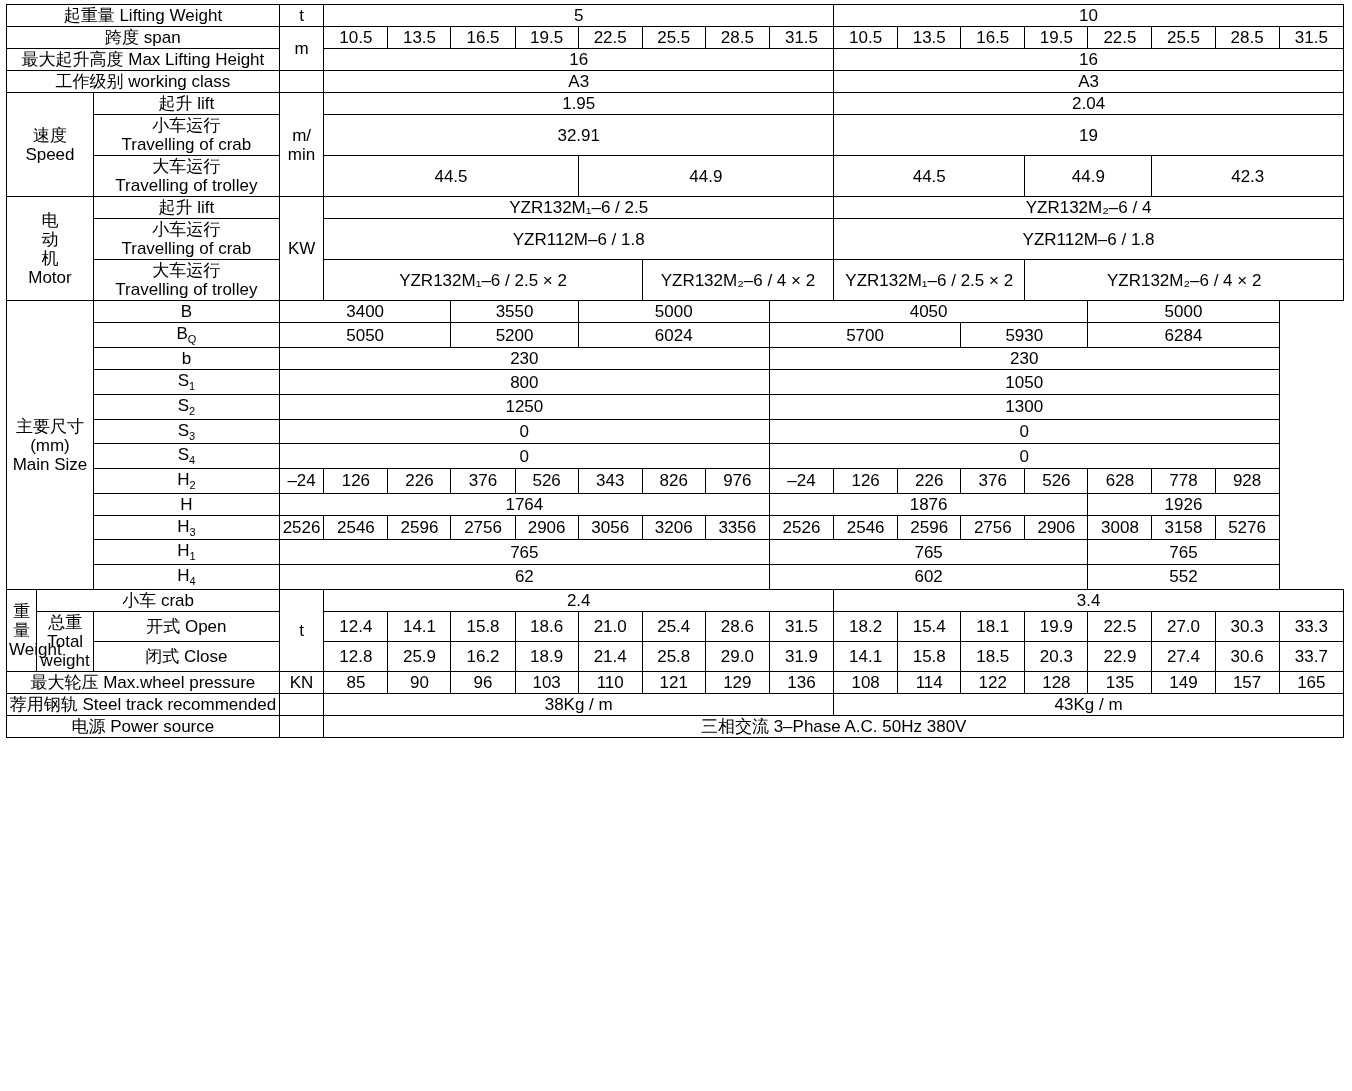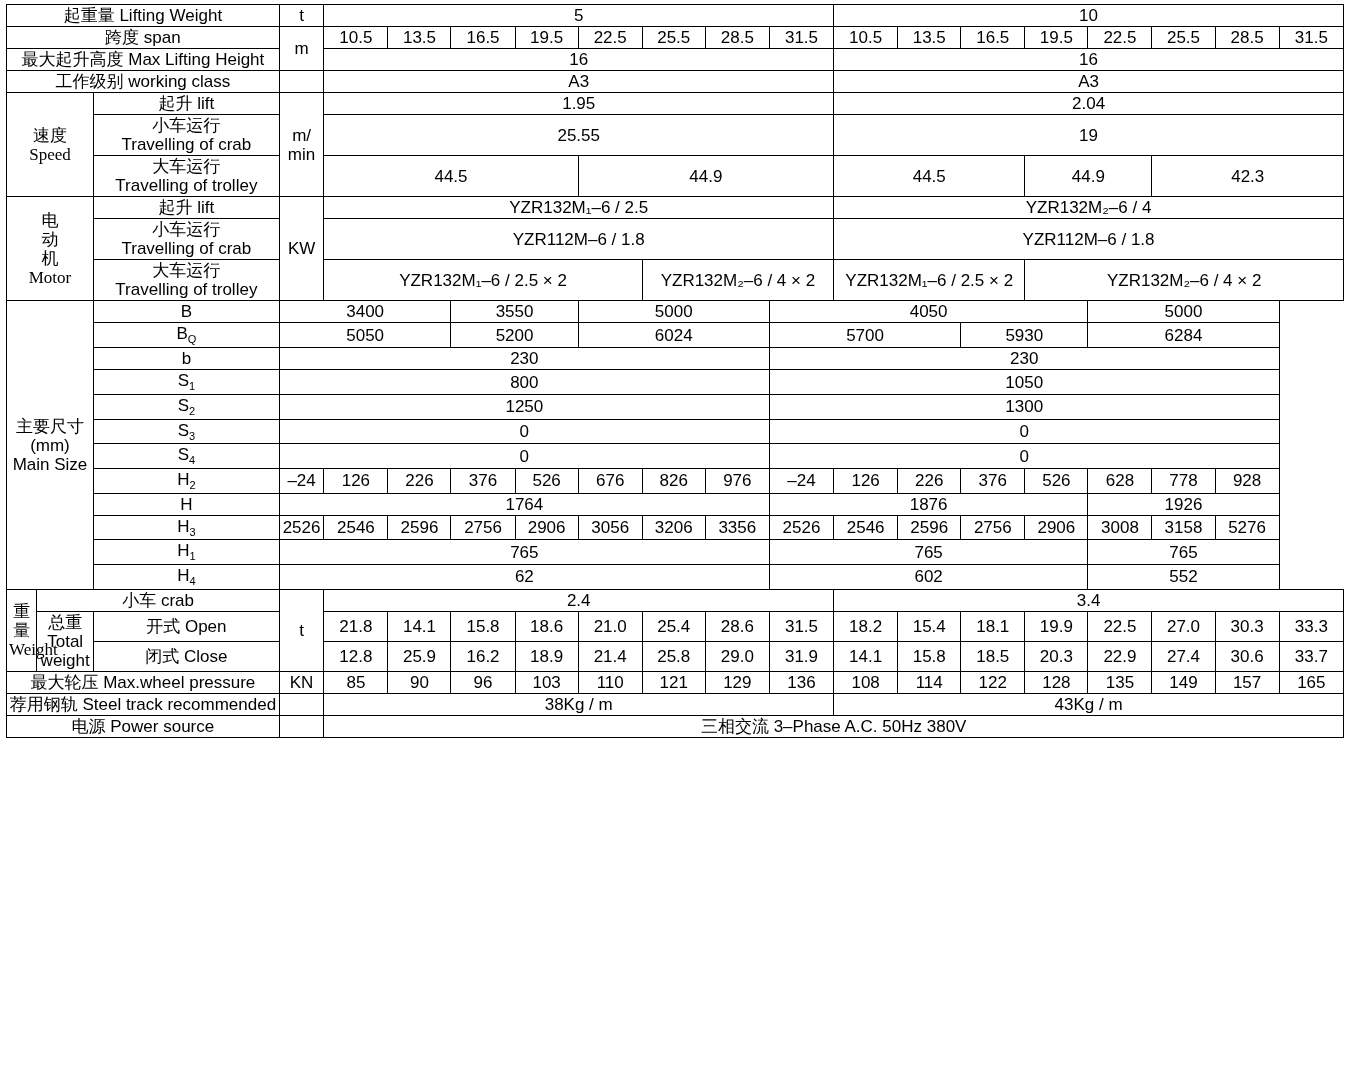--- a/index.html
+++ b/index.html
@@ -3,21 +3,21 @@
 <meta charset="utf-8">
 <style>
   html,body{margin:0;padding:0;background:#fff;}
   body{font-family:"Liberation Sans","DejaVu Sans",sans-serif;color:#000;}
   #sheet{width:1352px;height:1091px;position:relative;box-sizing:border-box;}
   table.spec{border-collapse:collapse;width:1338px;margin:4px 0 0 6px;table-layout:fixed;}
   table.spec td{border:1px solid #000;text-align:center;vertical-align:middle;font-size:17px;line-height:1.12;padding:1px 2px;}
   .cn{font-size:17px;margin-left:47px;}
   .small{font-size:15px;}
   .two-line{font-size:16px;line-height:1.12;}
-  .rot{font-size:17px;line-height:1.15;font-family:Liberation Serif, serif;}
+  .rot{font-size:17px;line-height:1.15;}
   sub{font-size:11px;vertical-align:sub;}
 </style>
 </head>
 <body>
 
 <div id="sheet">
 <table class="spec">
   <colgroup>
     <col style="width:28px">
         <col style="width:52px">
@@ -95,21 +95,21 @@
     </td>
     <td colspan="8">1.95</td>
     <td colspan="8">2.04</td>
   </tr>
 
   <tr>
     <td class="two-line">
       <div>小车运行</div>
       <div>Travelling of crab</div>
     </td>
-    <td colspan="8">25.55</td>
+    <td colspan="8">32.91</td>
     <td colspan="8">19</td>
   </tr>
 
   <tr>
     <td class="two-line">
       <div>大车运行</div>
       <div>Travelling of trolley</div>
     </td>
     <td colspan="4">44.5</td>
     <td colspan="4">44.9</td>
@@ -204,21 +204,21 @@
     <td colspan="8">0</td>
   </tr>
 
   <tr>
     <td><span>H</span><sub>2</sub></td>
     <td>–24</td>
     <td>126</td>
     <td>226</td>
     <td>376</td>
     <td>526</td>
-    <td>676</td>
+    <td>343</td>
     <td>826</td>
     <td>976</td>
     <td>–24</td>
     <td>126</td>
     <td>226</td>
     <td>376</td>
     <td>526</td>
     <td>628</td>
     <td>778</td>
     <td>928</td>
@@ -276,21 +276,21 @@
     <td colspan="8">3.4</td>
   </tr>
 
   <tr>
     <td rowspan="2" class="small">
       <div>总重</div>
       <div>Total</div>
       <div>weight</div>
     </td>
     <td class="cn">开式 Open</td>
-    <td>21.8</td>
+    <td>12.4</td>
     <td>14.1</td>
     <td>15.8</td>
     <td>18.6</td>
     <td>21.0</td>
     <td>25.4</td>
     <td>28.6</td>
     <td>31.5</td>
     <td>18.2</td>
     <td>15.4</td>
     <td>18.1</td>

